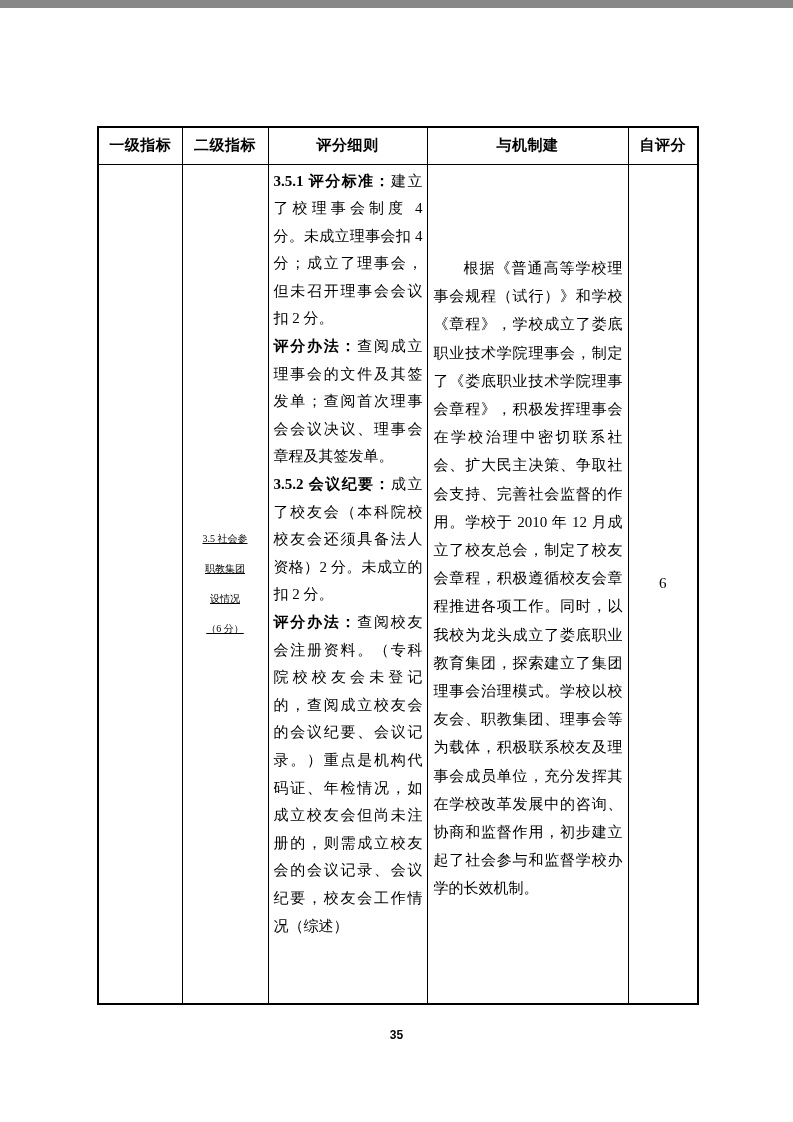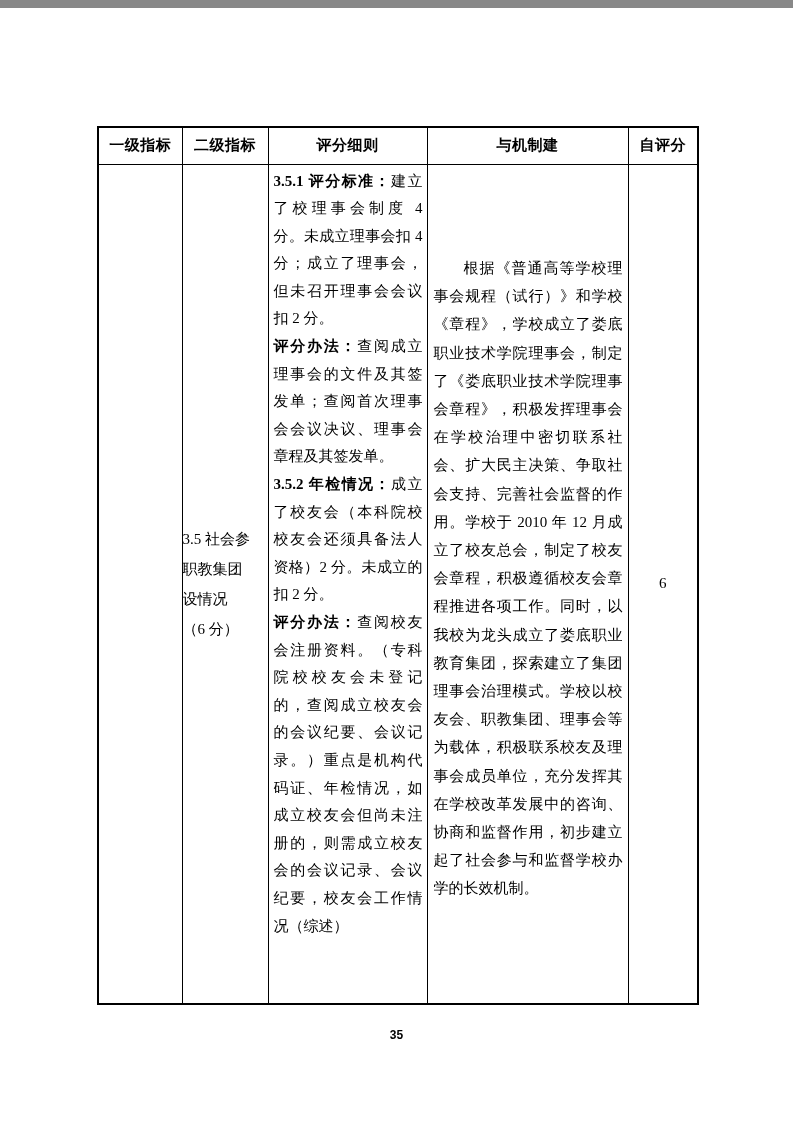--- a/index.html
+++ b/index.html
@@ -32,22 +32,24 @@
     font-size: 15px;
     font-weight: bold;
     text-align: center;
     vertical-align: middle;
     font-family: "Liberation Sans", "DejaVu Sans", sans-serif;
     letter-spacing: 0.5px;
   }
   td.c1 { vertical-align: top; }
   td.c2 {
     vertical-align: middle;
-    font-size: 15px;
+    text-align: center;
+    font-size: 10px;
     line-height: 30px;
+    text-decoration: underline;
   }
   td.c3 {
     vertical-align: top;
     font-size: 15px;
     line-height: 27.6px;
     padding: 3px 4px 16px 5px;
   }
   td.c3 p {
     text-align: justify;
     text-align-last: left;
@@ -110,21 +112,21 @@
         <td class="c2">
           <div>3.5 社会参</div>
           <div>职教集团</div>
           <div>设情况</div>
           <div>（6 分）</div>
         </td>
 
         <td class="c3">
           <p><b>3.5.1 评分标准：</b><span>建立了校理事会制度 4 分。未成立理事会扣 4 分；成立了理事会，但未召开理事会会议扣 2 分。</span></p>
           <p><b>评分办法：</b><span>查阅成立理事会的文件及其签发单；查阅首次理事会会议决议、理事会章程及其签发单。</span></p>
-          <p><b>3.5.2 年检情况：</b><span>成立了校友会（本科院校校友会还须具备法人资格）2 分。未成立的扣 2 分。</span></p>
+          <p><b>3.5.2 会议纪要：</b><span>成立了校友会（本科院校校友会还须具备法人资格）2 分。未成立的扣 2 分。</span></p>
           <p><b>评分办法：</b><span>查阅校友会注册资料。（专科院校校友会未登记的，查阅成立校友会的会议纪要、会议记录。）重点是机构代码证、年检情况，如成立校友会但尚未注册的，则需成立校友会的会议记录、会议纪要，校友会工作情况（综述）</span></p>
         </td>
 
         <td class="c4">
           <p>根据《普通高等学校理事会规程（试行）》和学校《章程》，学校成立了娄底职业技术学院理事会，制定了《娄底职业技术学院理事会章程》，积极发挥理事会在学校治理中密切联系社会、扩大民主决策、争取社会支持、完善社会监督的作用。学校于 2010 年 12 月成立了校友总会，制定了校友会章程，积极遵循校友会章程推进各项工作。同时，以我校为龙头成立了娄底职业教育集团，探索建立了集团理事会治理模式。学校以校友会、职教集团、理事会等为载体，积极联系校友及理事会成员单位，充分发挥其在学校改革发展中的咨询、协商和监督作用，初步建立起了社会参与和监督学校办学的长效机制。</p>
         </td>
 
         <td class="c5">6</td>
       </tr>
     </tbody>

